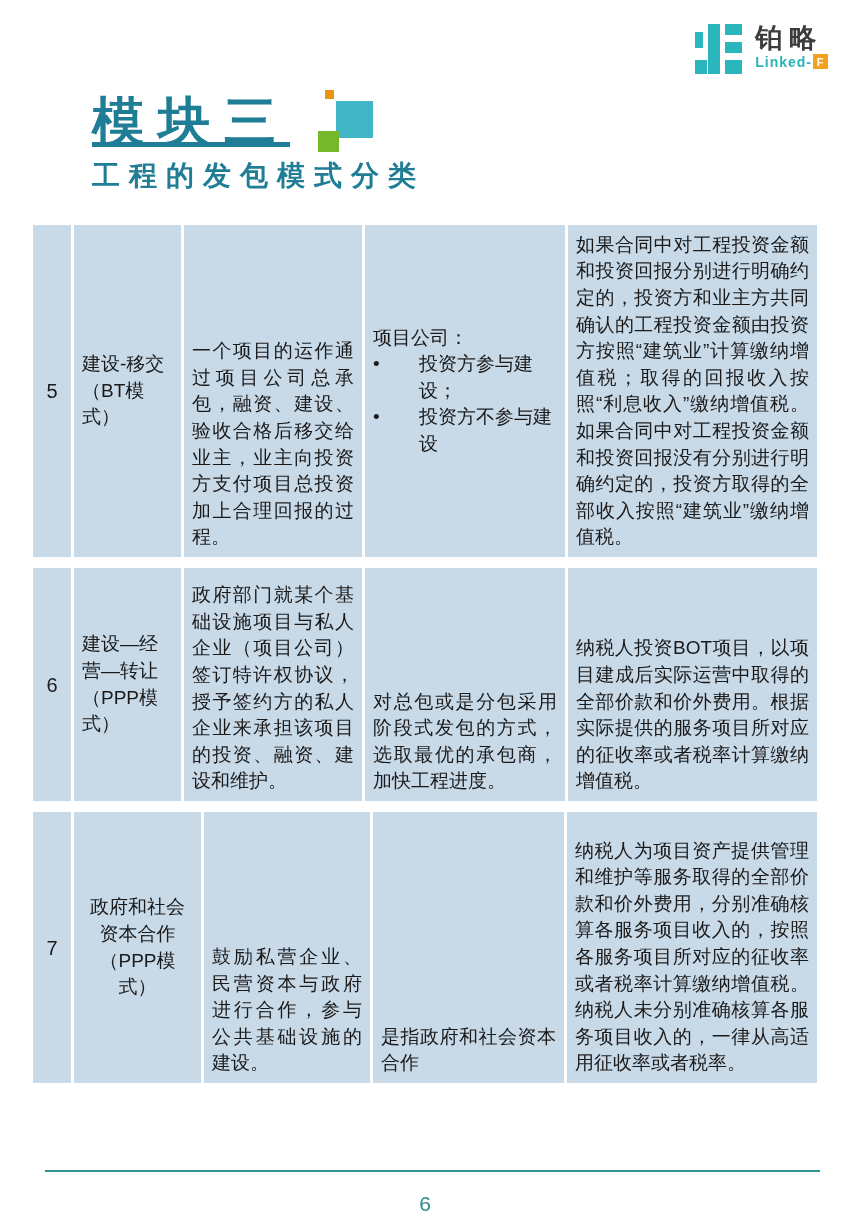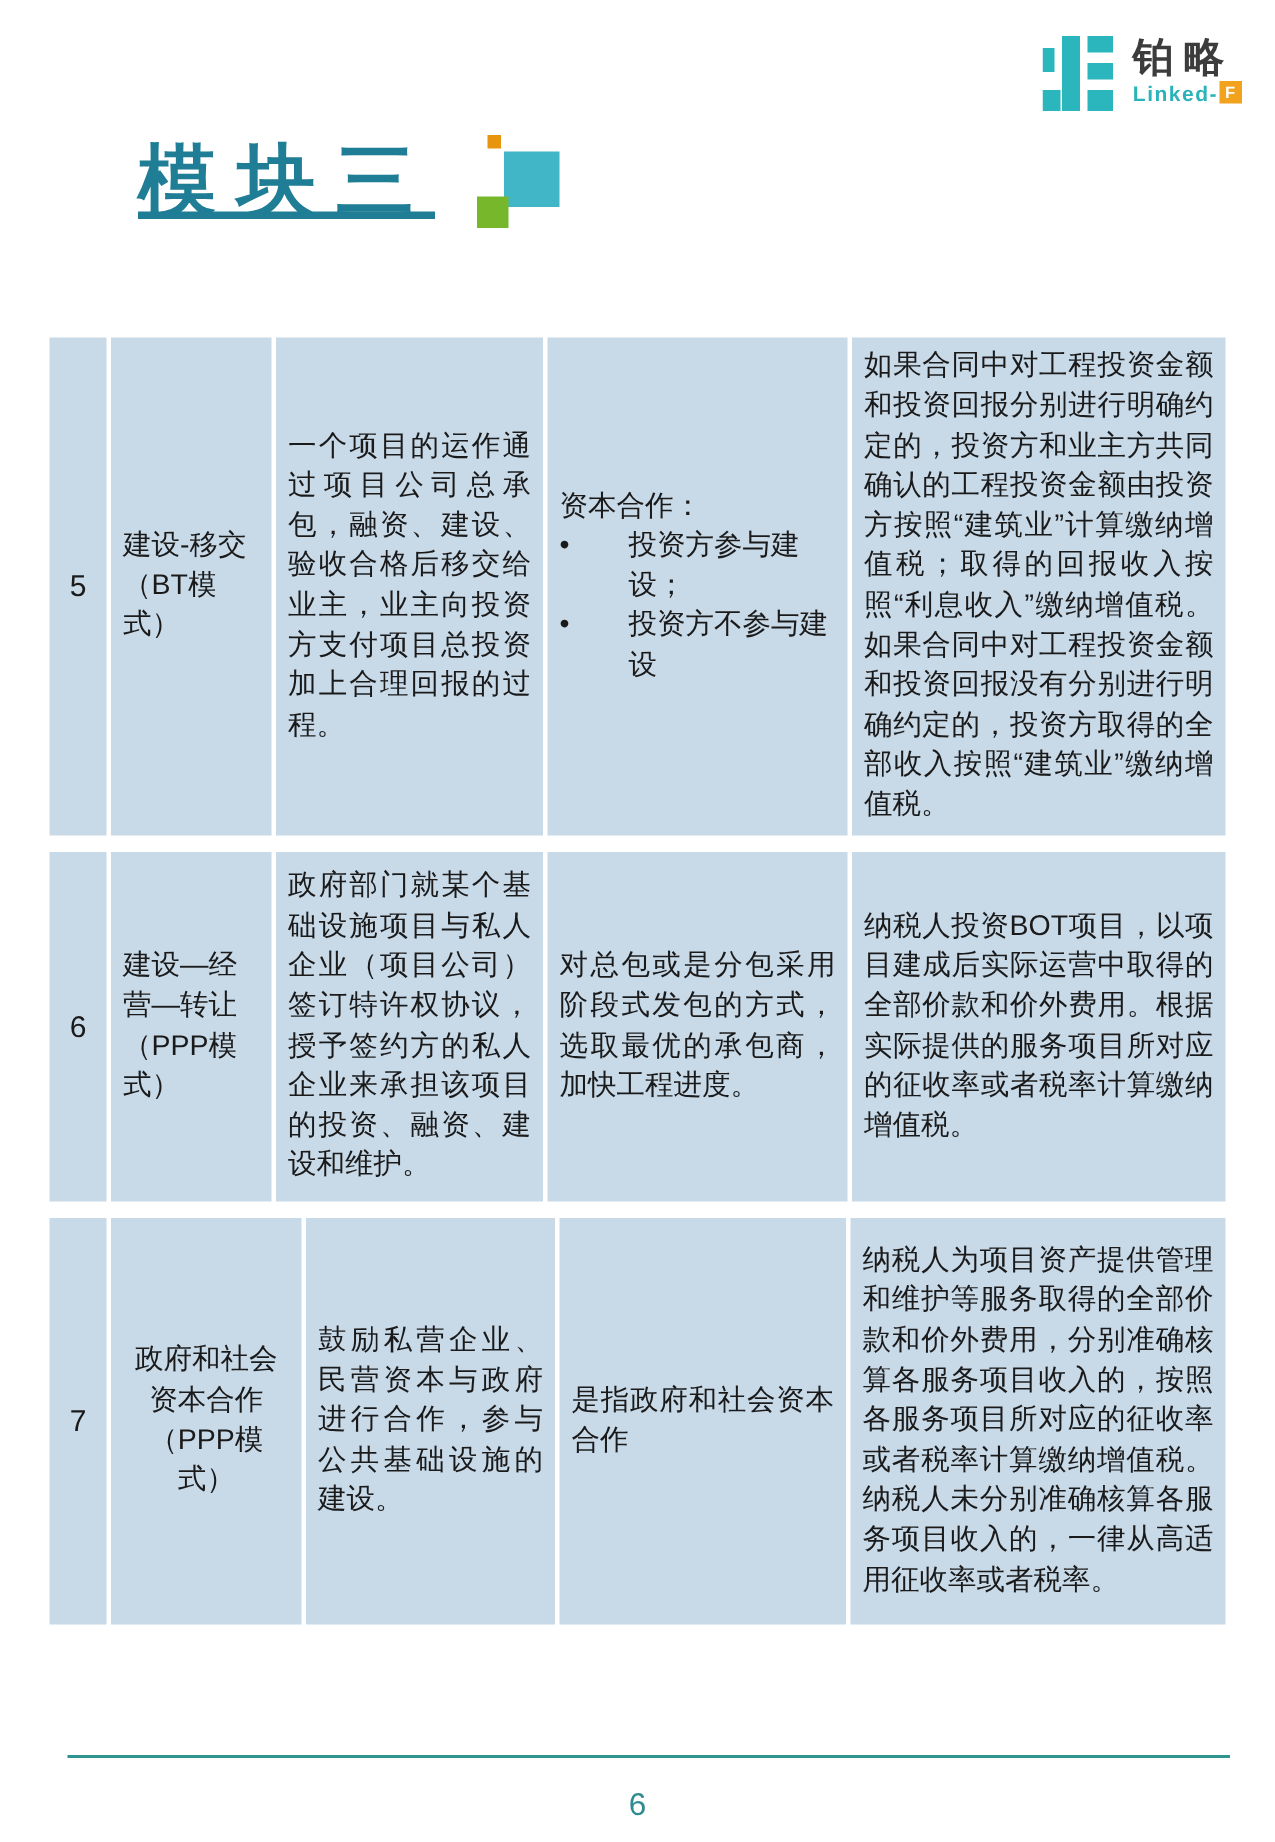--- a/index.html
+++ b/index.html
@@ -35,21 +35,21 @@
   .thead { height:62px; margin-bottom:5px; }
   .th { background:#1489c8; color:#ffffff; font-weight:bold; font-size:20px;
         display:flex; align-items:center; justify-content:center; text-align:center; line-height:1.15; }
   .row { margin-bottom:11px; }
   .r5 { height:332px; } .r6 { height:233px; } .r7 { height:271px; }
   .c { background:#c8d9e8; display:flex; align-items:center; justify-content:center;
        font-size:19px; line-height:1.4; padding:6px 8px; }
   .c-num { font-size:20px; }
   .c-mode { white-space:pre-line; text-align:left; justify-content:flex-start; }
   .c-mode-center { white-space:pre-line; text-align:center; justify-content:center; }
-  .c-par { text-align:justify; }
+  .c-par { text-align:justify;align-items:flex-end; }
   .c-par p { width:100%; }
   .feat { width:100%; }
   .feat p { margin:0; }
   .bullet { display:flex; }
   .bullet .dot { width:46px; flex:0 0 46px; }
   .bullet .btxt { flex:1; }
 
   
   .footer-line { position:absolute; left:45px; top:1170px; width:775px; height:2px; background:#2e9590; }
   .page-num { position:absolute; left:0; top:1192px; width:100%; text-align:center;
@@ -75,40 +75,41 @@
       <span class="logo-cn">铂略</span>
       <span class="logo-en">
         <span>Linked-</span>
         <span class="logo-en-box">F</span>
       </span>
     </div>
   </div>
 
   <div class="title-block">
     <div class="title-main">模块三</div>
+    <div class="title-sub">工程的发包模式分类</div>
   </div>
   <div class="deco">
     <span class="sq sq-orange"></span>
     <span class="sq sq-teal"></span>
     <span class="sq sq-green"></span>
   </div>
 
   <div class="tablewrap">
 
 
     <div class="grid-a row r5">
       <div class="c c-num">5</div>
       <div class="c c-mode">建设-移交
 （BT模式）</div>
       <div class="c c-par">
         <p>一个项目的运作通过项目公司总承包，融资、建设、验收合格后移交给业主，业主向投资方支付项目总投资加上合理回报的过程。</p>
       </div>
       <div class="c">
         <div class="feat">
-          <p>资本合作：</p>
+          <p>项目公司：</p>
           <div class="bullet">
             <span class="dot">•</span>
             <span class="btxt">投资方参与建设；</span>
           </div>
           <div class="bullet">
             <span class="dot">•</span>
             <span class="btxt">投资方不参与建设</span>
           </div>
         </div>
       </div>

